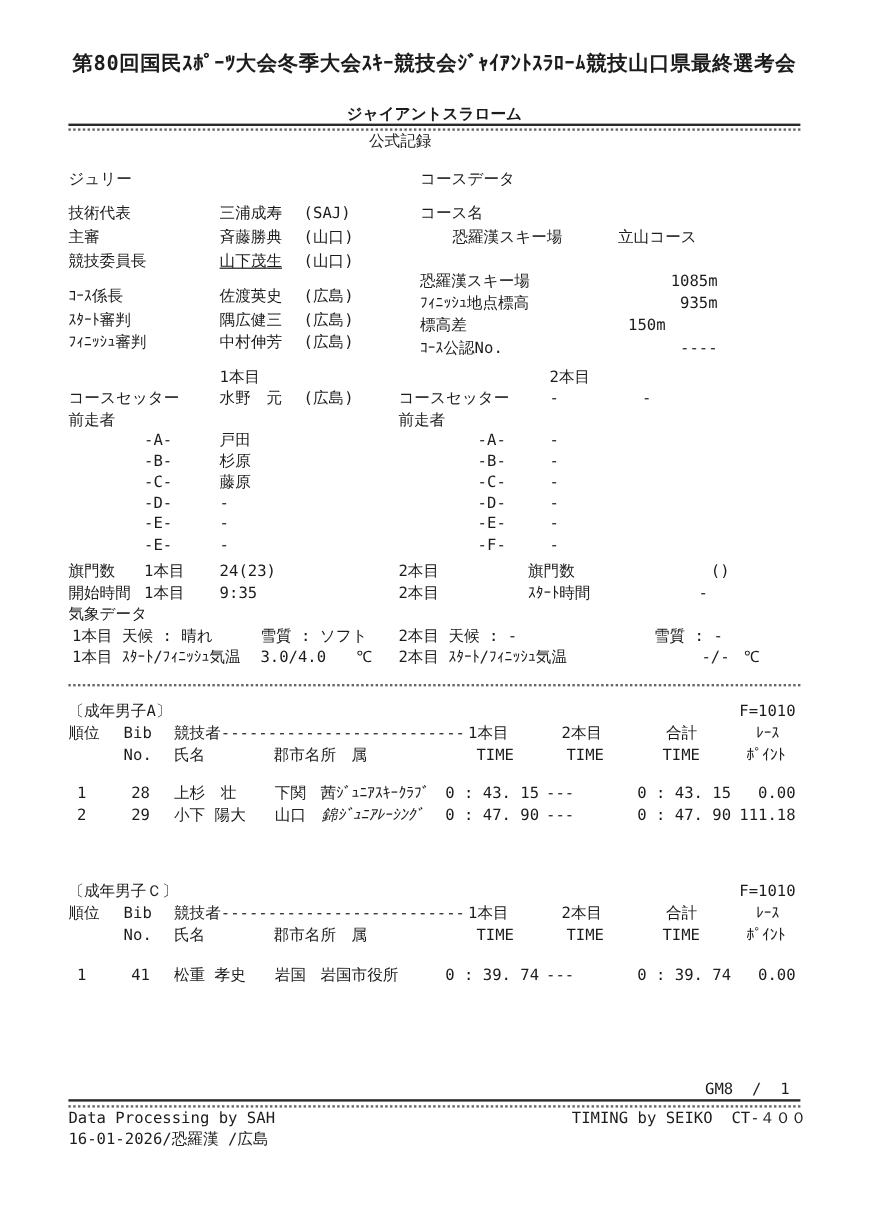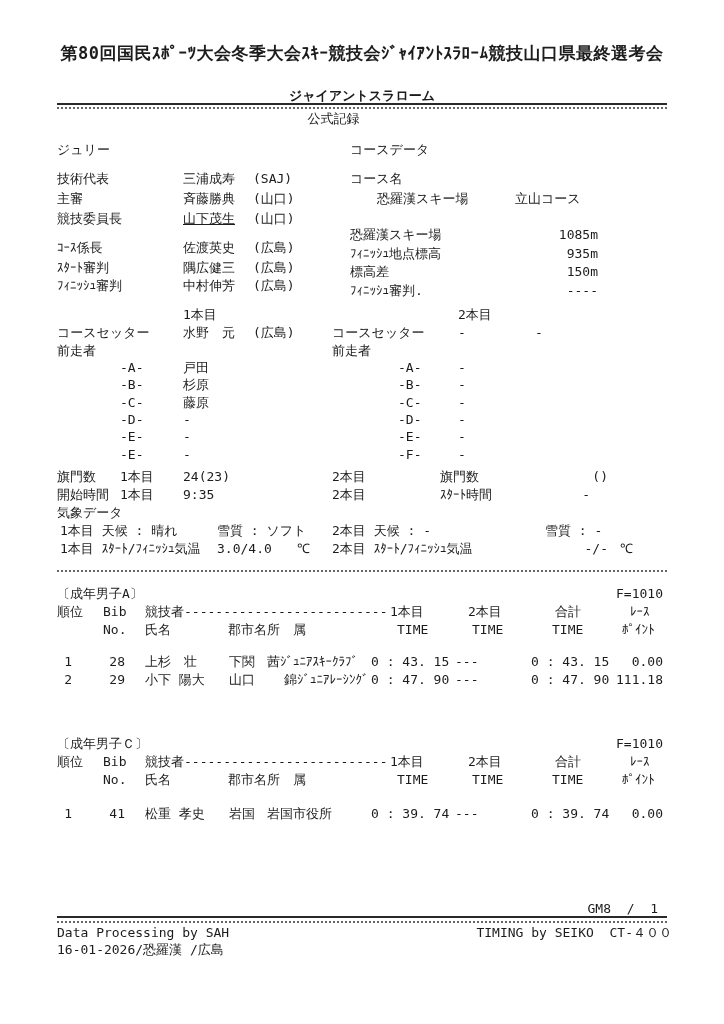--- a/index.html
+++ b/index.html
@@ -56,22 +56,22 @@
 
   <div class="t" style="left:350px;top:171px;">コース名</div>
   <div class="t" style="left:377px;top:191px;">恐羅漢スキー場</div>
   <div class="t" style="left:515px;top:191px;">立山コース</div>
 
   <div class="t" style="left:350px;top:227px;">恐羅漢スキー場</div>
   <div class="t r" style="left:480px;top:227px;width:118px;">1085m</div>
   <div class="t" style="left:350px;top:246px;">ﾌｨﾆｯｼｭ地点標高</div>
   <div class="t r" style="left:480px;top:246px;width:118px;">935m</div>
   <div class="t" style="left:350px;top:264px;">標高差</div>
-  <div class="t r" style="left:480px;top:264px;width:118px;">150m</div>
-  <div class="t" style="left:350px;top:283px;">ﾌｨﾆｯｼｭ審判.</div>
+  <div class="t r" style="left:480px;top:264px;width:118px;text-align:center;">150m</div>
+  <div class="t" style="left:350px;top:283px;">ｺｰｽ公認No.</div>
   <div class="t r" style="left:480px;top:283px;width:118px;">----</div>
 
   <div class="t" style="left:183px;top:307px;">1本目</div>
   <div class="t" style="left:458px;top:307px;">2本目</div>
 
   <div class="t" style="left:57px;top:325px;">コースセッター</div>
   <div class="t" style="left:183px;top:325px;">水野　元</div>
   <div class="t" style="left:253px;top:325px;">(広島)</div>
   <div class="t" style="left:332px;top:325px;">コースセッター</div>
   <div class="t" style="left:458px;top:325px;">-</div>
@@ -170,21 +170,21 @@
     <div class="t" style="left:455px;top:654px;">---</div>
     <div class="t" style="left:531px;top:654px;">0 : 43. 15</div>
     <div class="t r" style="left:593px;top:654px;width:70px;">0.00</div>
   </div>
 
   <div>
     <div class="t r" style="left:47px;top:672px;width:25px;">2</div>
     <div class="t r" style="left:95px;top:672px;width:30px;">29</div>
     <div class="t" style="left:145px;top:672px;">小下 陽大</div>
     <div class="t" style="left:229px;top:672px;">山口</div>
-    <div class="t" style="left:284px;top:672px;">錦ｼﾞｭﾆｱﾚｰｼﾝｸﾞ</div>
+    <div class="t" style="left:268px;top:672px;font-style:italic;">錦ｼﾞｭﾆｱﾚｰｼﾝｸﾞ</div>
     <div class="t" style="left:371px;top:672px;">0 : 47. 90</div>
     <div class="t" style="left:455px;top:672px;">---</div>
     <div class="t" style="left:531px;top:672px;">0 : 47. 90</div>
     <div class="t r" style="left:593px;top:672px;width:70px;">111.18</div>
   </div>
 
   <div class="t" style="left:57px;top:736px;">〔成年男子Ｃ〕</div>
   <div class="t r" style="left:593px;top:736px;width:70px;">F=1010</div>
 
   <div class="t" style="left:57px;top:754px;">順位</div>

